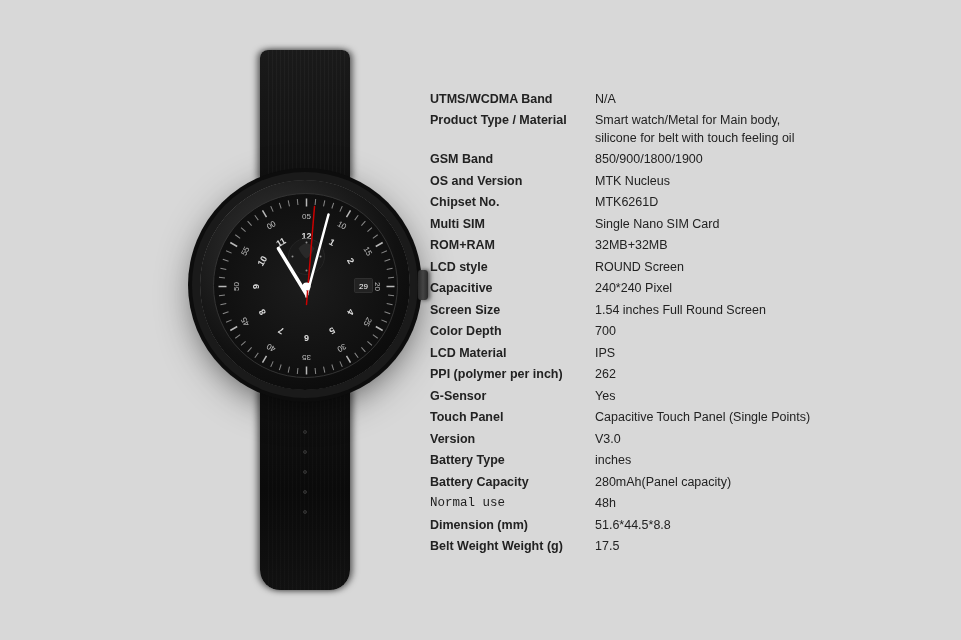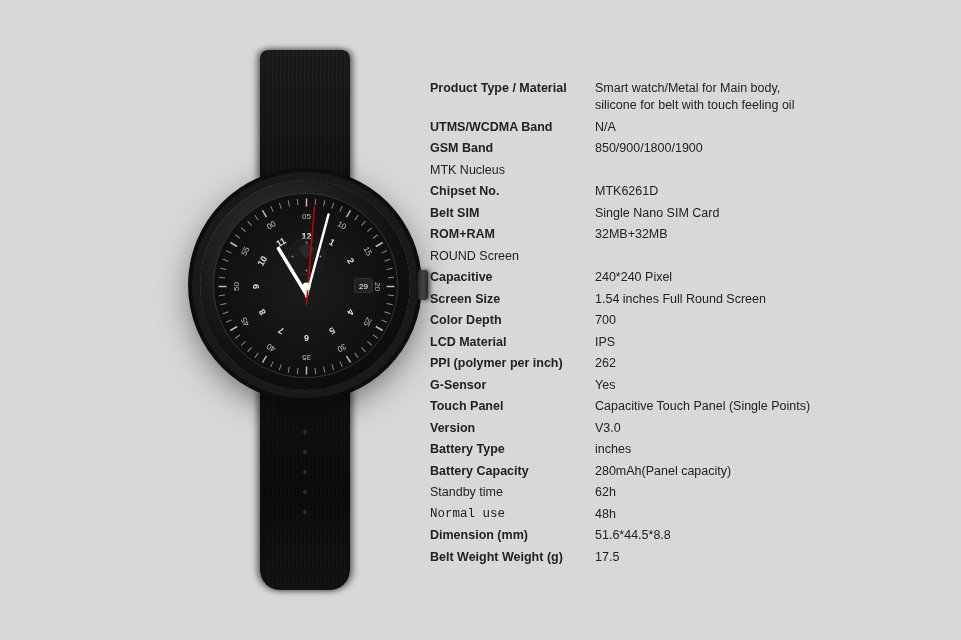--- a/index.html
+++ b/index.html
@@ -311,54 +311,56 @@
         <div class="band-hole" style="top: 120px;"></div>
       </div>
 
     </div>
   </div>
 
   <div class="specs-section">
     <div class="specs-table">
 
       <div class="spec-row">
+        <span class="spec-label">UTMS/WCDMA Band</span>
+        <span class="spec-value">N/A</span>
+      </div>
+
+      <div class="spec-row">
         <span class="spec-label">Product Type / Material</span>
         <span class="spec-value-block">Smart watch/Metal for Main body,<br>silicone for belt with touch feeling oil</span>
       </div>
 
       <div class="spec-row">
-        <span class="spec-label">UTMS/WCDMA Band</span>
-        <span class="spec-value">N/A</span>
-      </div>
-
-      <div class="spec-row">
         <span class="spec-label">GSM Band</span>
         <span class="spec-value">850/900/1800/1900</span>
       </div>
 
       <div class="spec-row">
+        <span class="spec-label">OS and Version</span>
         <span class="spec-value">MTK Nucleus</span>
       </div>
 
       <div class="spec-row">
         <span class="spec-label">Chipset No.</span>
         <span class="spec-value">MTK6261D</span>
       </div>
 
       <div class="spec-row">
-        <span class="spec-label">Belt SIM</span>
+        <span class="spec-label">Multi SIM</span>
         <span class="spec-value">Single Nano SIM Card</span>
       </div>
 
       <div class="spec-row">
         <span class="spec-label">ROM+RAM</span>
         <span class="spec-value">32MB+32MB</span>
       </div>
 
       <div class="spec-row">
+        <span class="spec-label">LCD style</span>
         <span class="spec-value">ROUND Screen</span>
       </div>
 
       <div class="spec-row">
         <span class="spec-label">Capacitive</span>
         <span class="spec-value">240*240 Pixel</span>
       </div>
 
       <div class="spec-row">
         <span class="spec-label">Screen Size</span>
@@ -399,24 +401,20 @@
         <span class="spec-label">Battery Type</span>
         <span class="spec-value">inches</span>
       </div>
 
       <div class="spec-row">
         <span class="spec-label">Battery Capacity</span>
         <span class="spec-value">280mAh(Panel capacity)</span>
       </div>
 
 
-      <div class="spec-row">
-        <span class="spec-label" style="font-weight:normal;">Standby time</span>
-        <span class="spec-value">62h</span>
-      </div>
 
       <div class="spec-row">
         <span class="spec-label" style="font-weight:normal;font-family:Liberation Mono, monospace;">Normal use</span>
         <span class="spec-value">48h</span>
       </div>
 
       <div class="spec-row">
         <span class="spec-label">Dimension (mm)</span>
         <span class="spec-value">51.6*44.5*8.8</span>
       </div>

